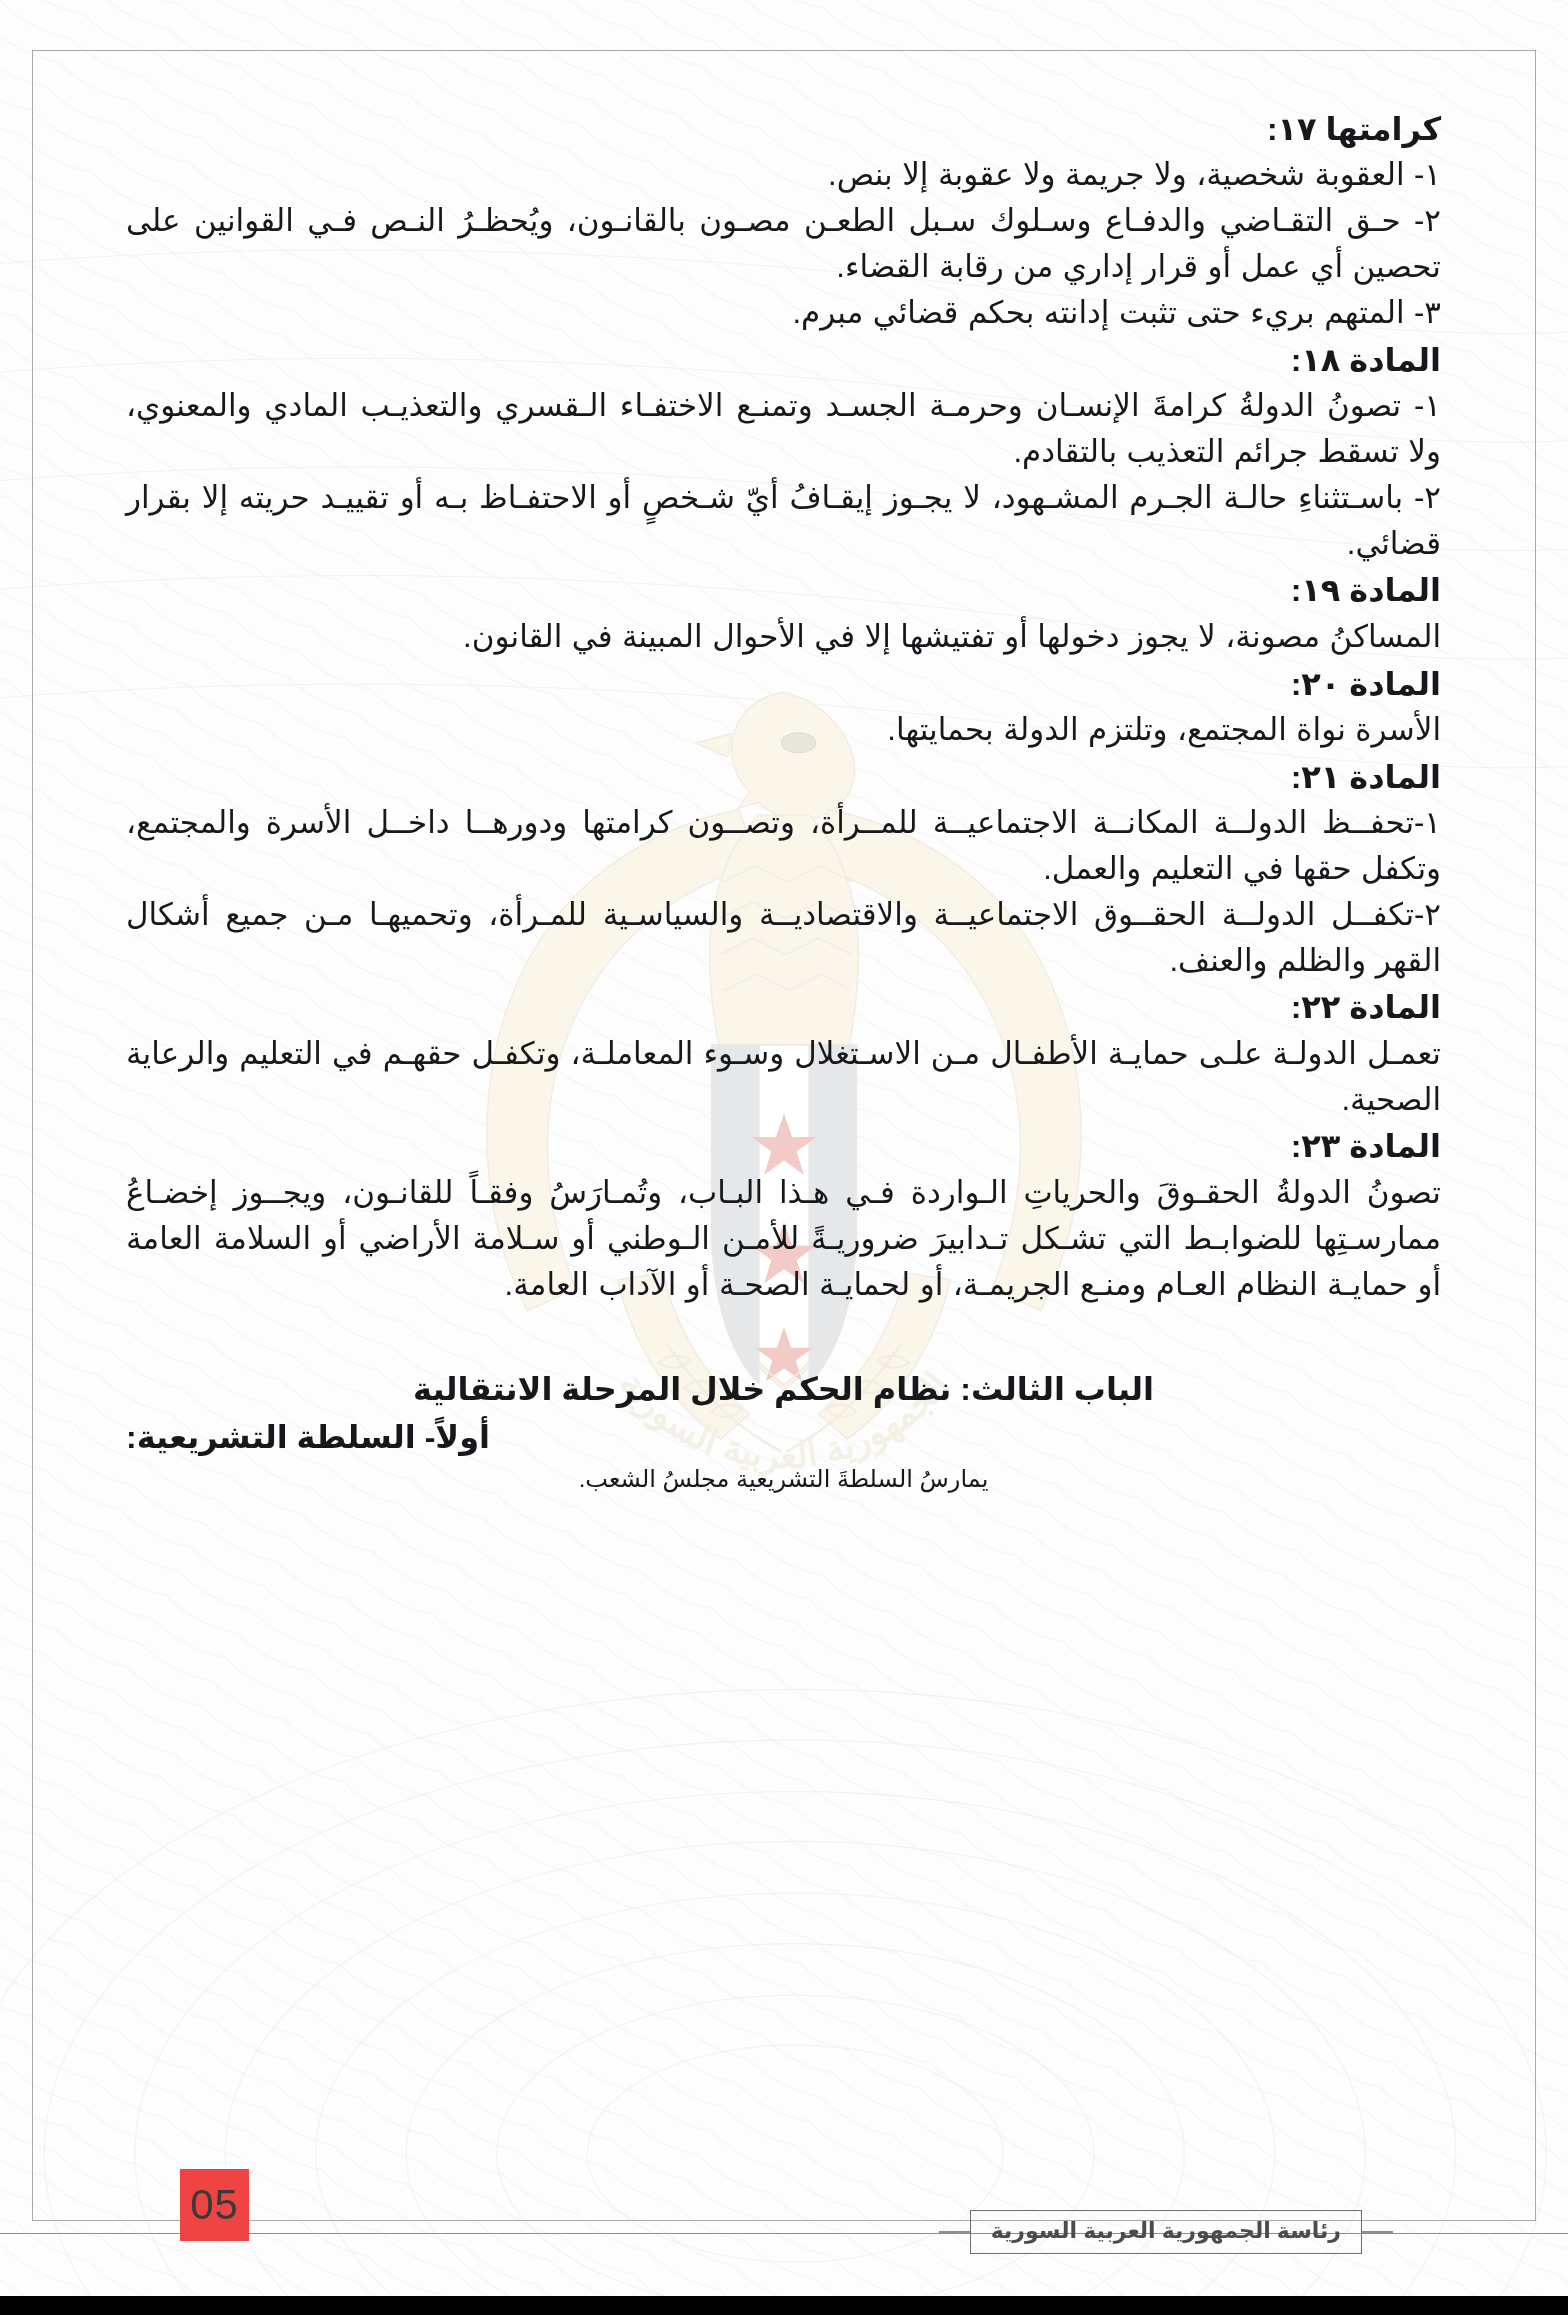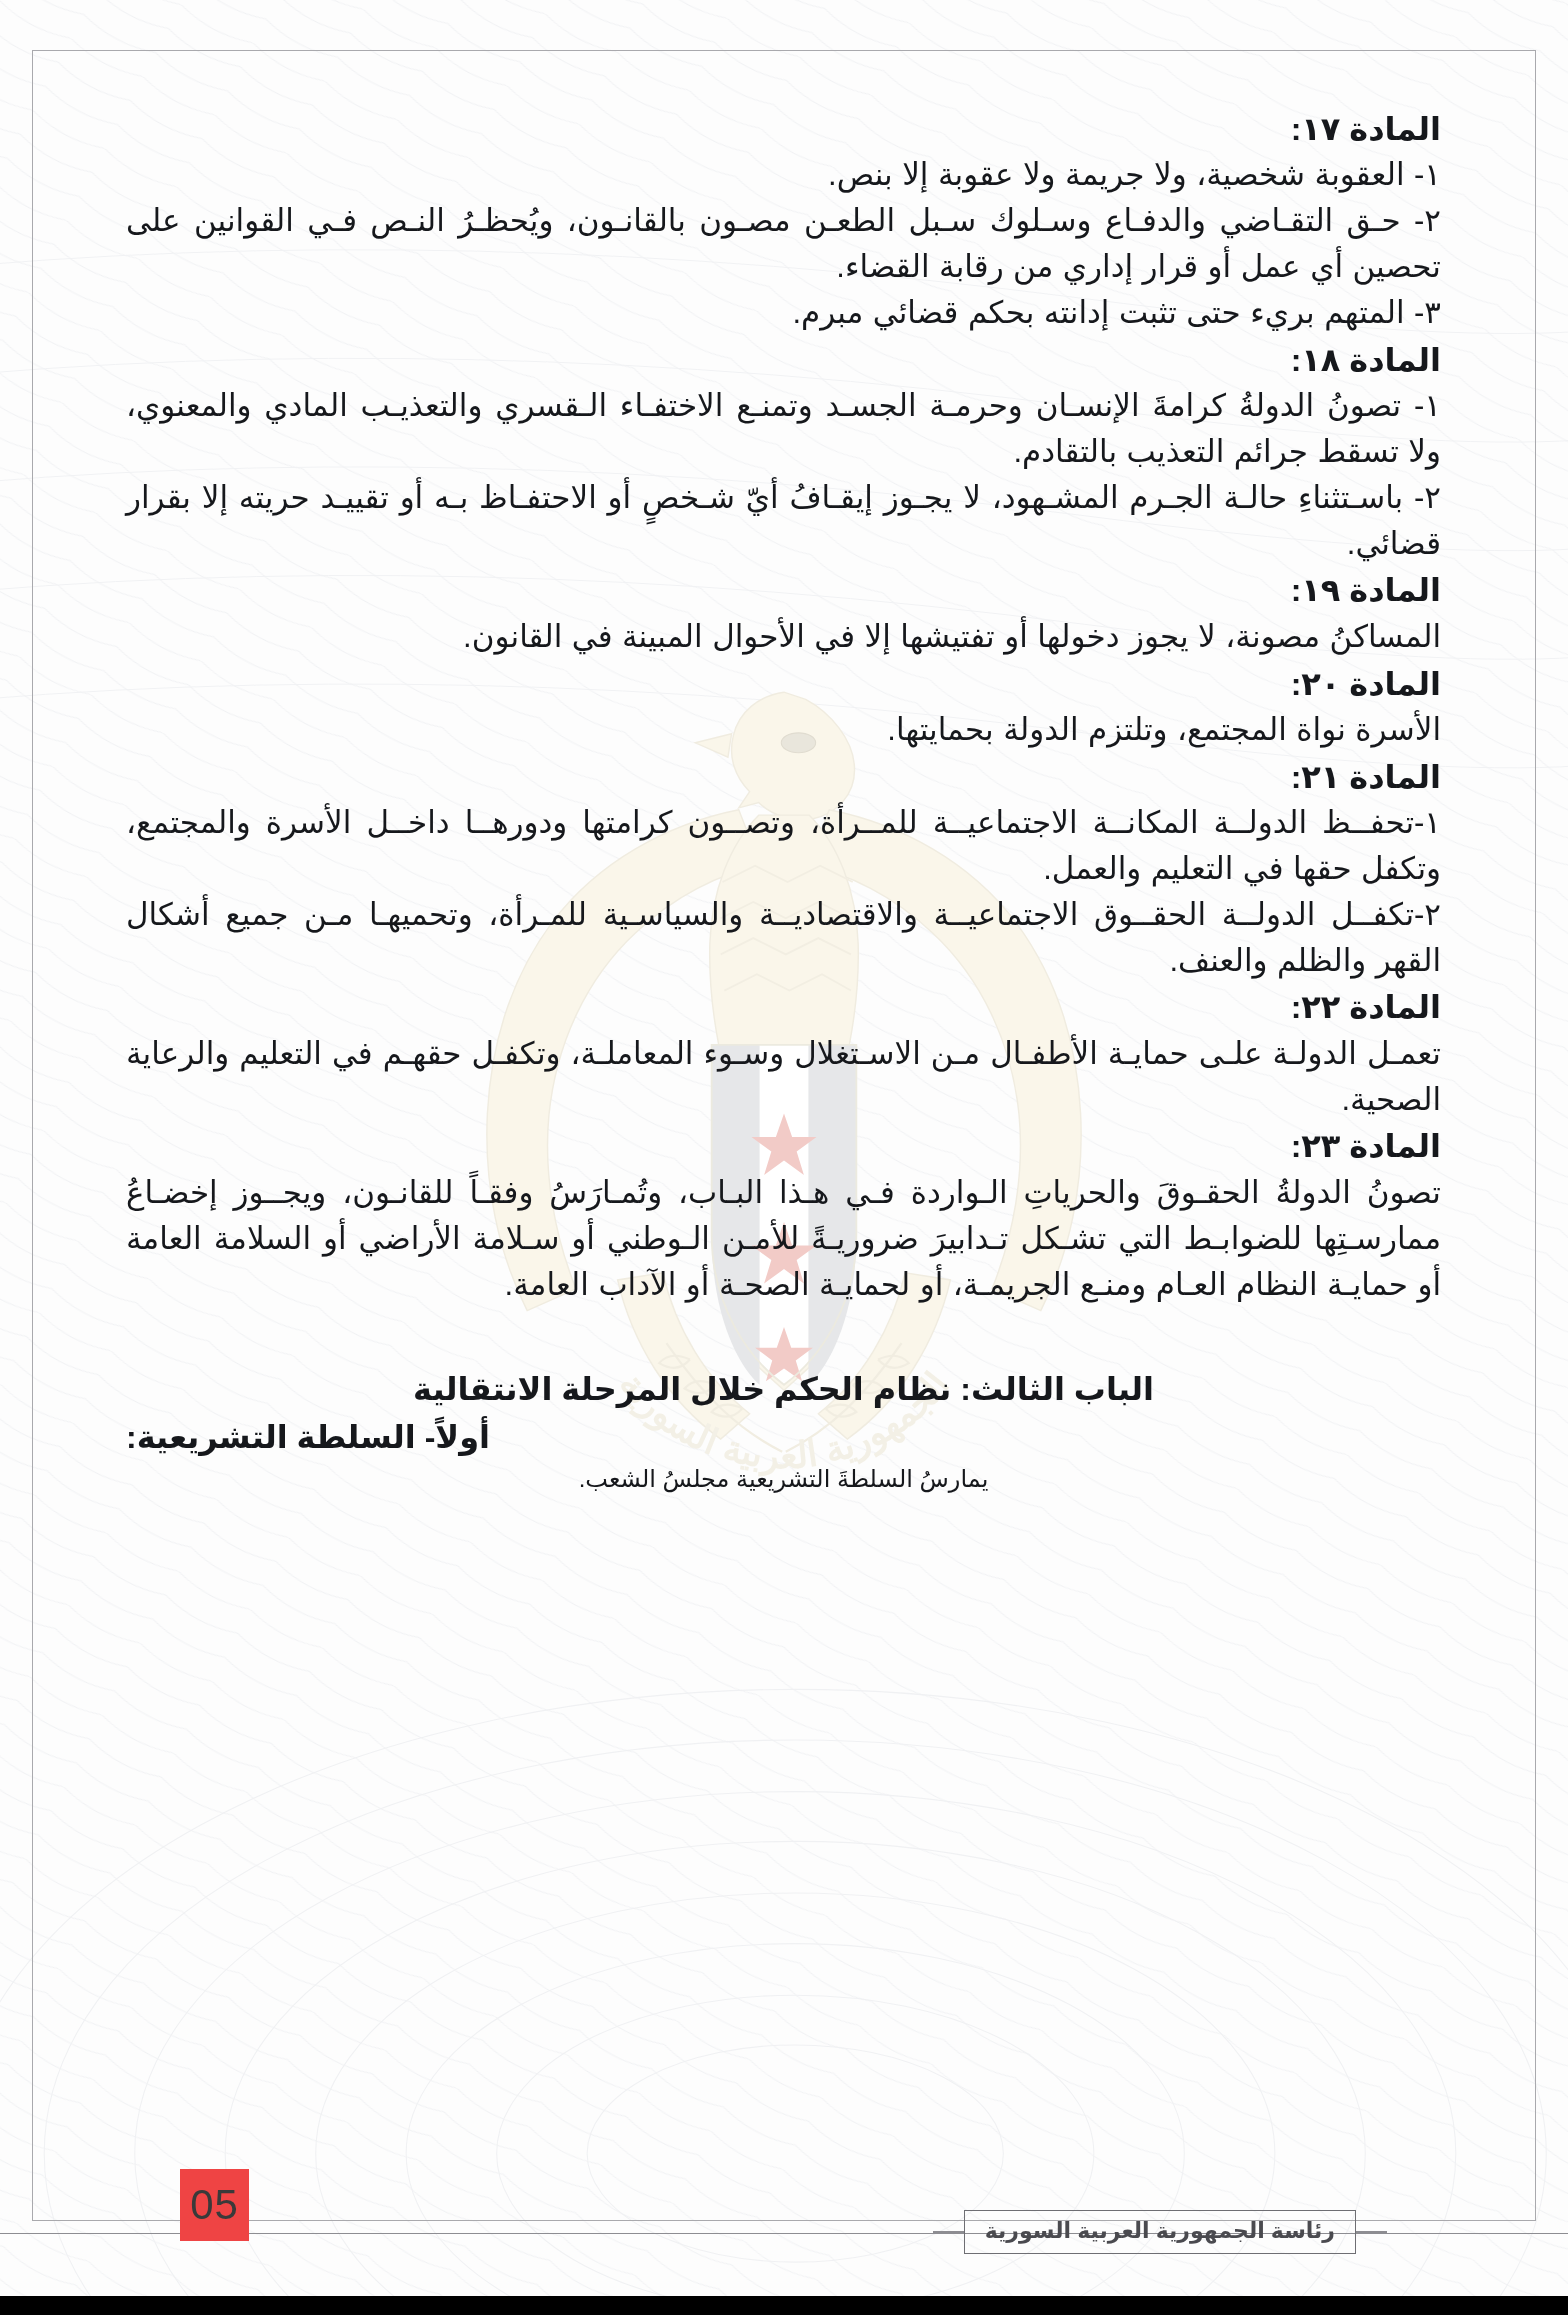--- a/index.html
+++ b/index.html
@@ -145,21 +145,21 @@
   .page-number span {
     font-size: 42px;
     font-weight: 400;
     color: #3a3a3a;
     font-family: "Liberation Sans", "DejaVu Sans", sans-serif;
     letter-spacing: 0.9px;
   }
 
   .footer-badge {
     position: absolute;
-    right: 181px;
+    right: 175px;
     top: 2210px;
     display: flex;
     align-items: center;
     z-index: 7;
     justify-content: flex-end;
   }
   .footer-badge .badge-box {
     border: 1.4px solid #6e6e73;
     padding: 7.2px 20px 9px 20px;
     background: transparent;
@@ -295,21 +295,21 @@
       <path id="scrollpath" d="M178 778 A 230 230 0 0 0 582 778" fill="none"></path>
       <text font-family="'Liberation Sans', sans-serif" font-size="40" font-weight="700" fill="#f3f0e6" letter-spacing="2">
         <textPath href="#scrollpath" startOffset="50%" text-anchor="middle">الجمهورية العربية السورية</textPath>
       </text>
     </g>
   </svg>
 
   <div class="content">
 
     <div class="article">
-      <p class="art-head">المادة ١٧:</p>
+      <p class="art-head">كرامتها ١٧:</p>
       <p class="clause single">١- العقوبة شخصية، ولا جريمة ولا عقوبة إلا بنص.</p>
       <p class="clause">٢- حـق التقـاضي والدفـاع وسـلوك سـبل الطعـن مصـون بالقانـون، ويُحظـرُ النـص فـي القوانين على تحصين أي عمل أو قرار إداري من رقابة القضاء.</p>
       <p class="clause single">٣- المتهم بريء حتى تثبت إدانته بحكم قضائي مبرم.</p>
     </div>
 
     <div class="article">
       <p class="art-head">المادة ١٨:</p>
       <p class="clause">١- تصونُ الدولةُ كرامةَ الإنسـان وحرمـة الجسـد وتمنـع الاختفـاء الـقسري والتعذيـب المادي والمعنوي، ولا تسقط جرائم التعذيب بالتقادم.</p>
       <p class="clause">٢- باسـتثناءِ حالـة الجـرم المشـهود، لا يجـوز إيقـافُ أيّ شـخصٍ أو الاحتفـاظ بـه أو تقييـد حريته إلا بقرار قضائي.</p>
     </div>

